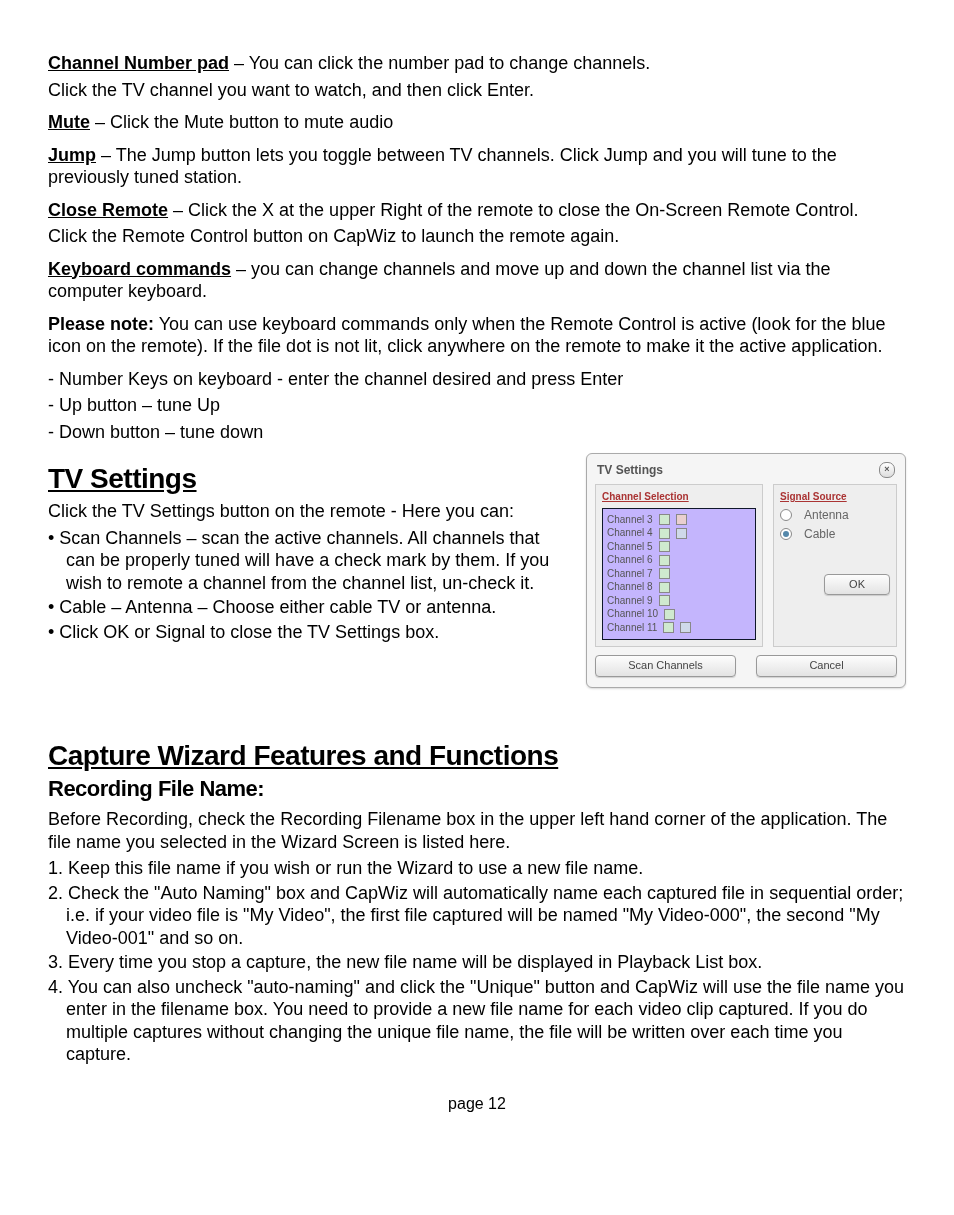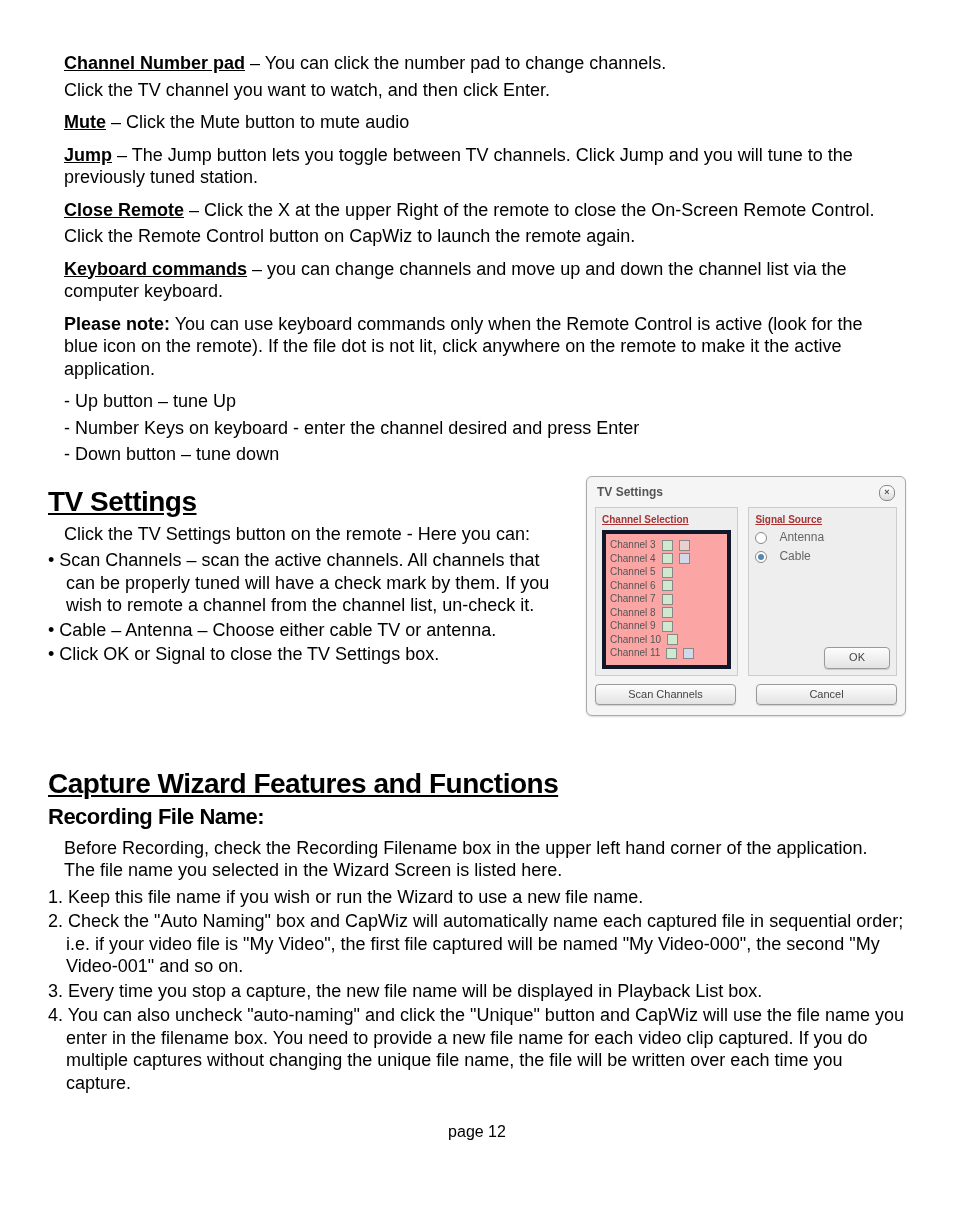--- a/index.html
+++ b/index.html
@@ -10,21 +10,21 @@
     padding: 48px 48px 32px 48px;
     color: #000;
     max-width: 954px;
     box-sizing: border-box;
   }
   .term {
     font-weight: bold;
     text-decoration: underline;
   }
   .bold { font-weight: bold; }
-  p { margin: 4px 16px; }
+  p { margin: 4px 0; }
   .block { margin-bottom: 10px; }
   h2.section {
     font-family: "Arial Black", Arial, sans-serif;
     font-weight: 900;
     font-size: 28px;
     margin: 18px 0 2px 0;
     text-decoration: underline;
     letter-spacing: -0.5px;
   }
   h3.subsection {
@@ -72,32 +72,32 @@
     display: flex;
     gap: 10px;
   }
   .panel-left, .panel-right {
     background: #eee;
     border: 1px solid #ccc;
     border-radius: 0;
     padding: 6px;
   }
   .panel-left { flex: 1.4; }
-  .panel-right { flex: 1; display: flex; flex-direction: row; justify-content: flex-end; }
+  .panel-right { flex: 1; display: flex; flex-direction: column; justify-content: flex-start; }
   .panel-header {
     font-size: 10px;
     color: #a33;
     font-weight: bold;
     margin-bottom: 4px;
     text-decoration: underline;
     filter: blur(0.6px);
   }
   .ch-list {
-    background: #fca5a5;
-    border: 4px solid #0f172a;
+    background: #c4b5fd;
+    border: 1px solid #0f172a;
     padding: 4px;
     font-size: 10px;
     color: #555;
     filter: blur(0.6px);
   }
   .ch-row { display: flex; align-items: center; gap: 6px; margin: 1px 0; }
   .chk { width: 9px; height: 9px; border: 1px solid #888; background: #cfe9cf; }
   .chk.red { background: #e9cfcf; }
   .chk.blue { background: #cfd9e9; }
   .btn {
@@ -141,22 +141,22 @@
 
 <div class="block">
   <p><span class="term">Keyboard commands</span><span> – you can change channels and move up and down the channel list via the computer keyboard.</span></p>
 </div>
 
 <div class="block">
   <p><span class="bold">Please note:</span><span> You can use keyboard commands only when the Remote Control is active (look for the blue icon on the remote). If the file dot is not lit, click anywhere on the remote to make it the active application.</span></p>
 </div>
 
 <div class="block">
+  <p>- Number Keys on keyboard -  enter the channel desired and press Enter</p>
   <p>- Up button – tune Up</p>
-  <p>- Number Keys on keyboard -  enter the channel desired and press Enter</p>
   <p>- Down button – tune down</p>
 </div>
 
 <div class="float-right tv-wrap">
   <div class="tv-dialog">
     <div class="tv-titlebar">
       <span>TV Settings</span>
       <span class="close-btn">×</span>
     </div>
     <div class="tv-body">

